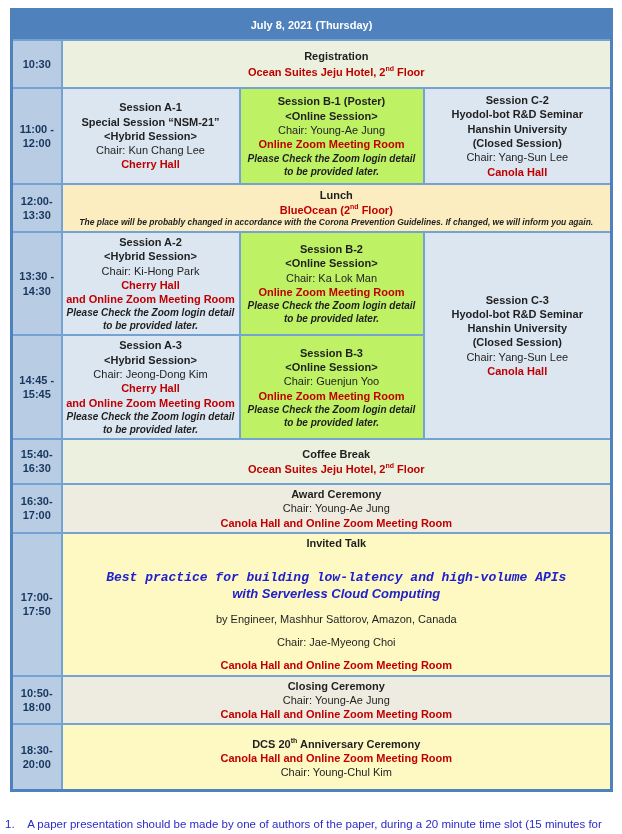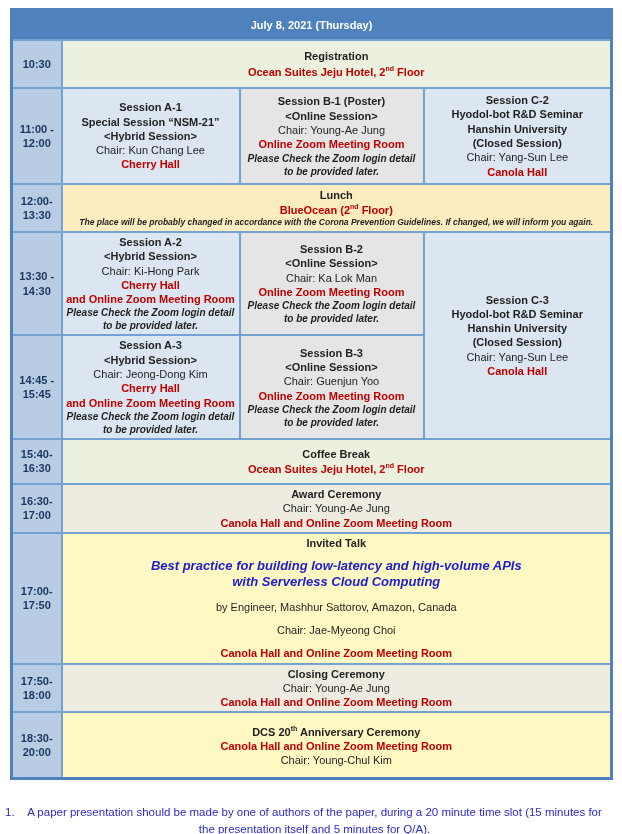--- a/index.html
+++ b/index.html
@@ -41,21 +41,21 @@
   }
   td.time {
     background:#B8CCE4;
     color:#17365D;
     font-weight:bold;
     font-size:11px;
     line-height:1.75;
   }
   td.green  { background:#EBF1DE; }
   td.bluec  { background:#DCE6F1; }
-  td.peach  { background:#e5e5e5; }
+  td.peach  { background:#bef264; }
   td.yellow { background:#FBEDC0; }
   td.beige  { background:#EEECE1; }
   td.white  { background:#fef9c3; }
 
   tr.h-reg td     { height:42px; }
   tr.h-slot1 td   { height:90px; }
   tr.h-lunch td   { height:42px; }
   tr.h-slot2 td   { height:91px; }
   tr.h-slot3 td   { height:91px; }
   tr.h-coffee td  { height:39px; }
@@ -64,21 +64,21 @@
   tr.h-closing td { height:41px; }
   tr.h-dcs td     { height:60px; }
 
   .t   { font-weight:bold; }
   .red { color:#C00000; font-weight:bold; }
   .sm  { font-size:10px; font-style:italic; font-weight:bold; line-height:1.3; color:#1f1f1f; }
   .lunch-note { font-size:8.5px; font-style:italic; font-weight:600; }
   .blue-line  { color:#2020CC; font-weight:bold; font-style:italic; font-size:13px; line-height:1.25; }
   sup { font-size:7px; }
 
-  .mt4 { margin-top:8px; }
+  .mt4 { margin-top:20px;font-family:Liberation Mono, monospace; }
   .mt9 { margin-top:9px; }
 
   .notes {
     margin:24px 0 0 5px;
     width:608px;
     color:#2B2BC8;
     font-size:11.5px;
     line-height:1.4;
   }
   .note { display:flex; margin-bottom:7px; }
@@ -244,21 +244,21 @@
         <div class="blue-line mt4">Best practice for building low-latency and high-volume APIs</div>
         <div class="blue-line">with Serverless Cloud Computing</div>
         <div class="mt9">by Engineer, Mashhur Sattorov, Amazon, Canada</div>
         <div class="mt9">Chair: Jae-Myeong Choi</div>
         <div class="red mt9">Canola Hall and Online Zoom Meeting Room</div>
       </td>
     </tr>
 
     <tr class="h-closing">
       <td class="time">
-        <div>17:50-</div>
+        <div>10:50-</div>
         <div>18:00</div>
       </td>
       <td class="beige" colspan="3">
         <div class="t">Closing Ceremony</div>
         <div>Chair: Young-Ae Jung</div>
         <div class="red">Canola Hall and Online Zoom Meeting Room</div>
       </td>
     </tr>
 
     <tr class="h-dcs">

